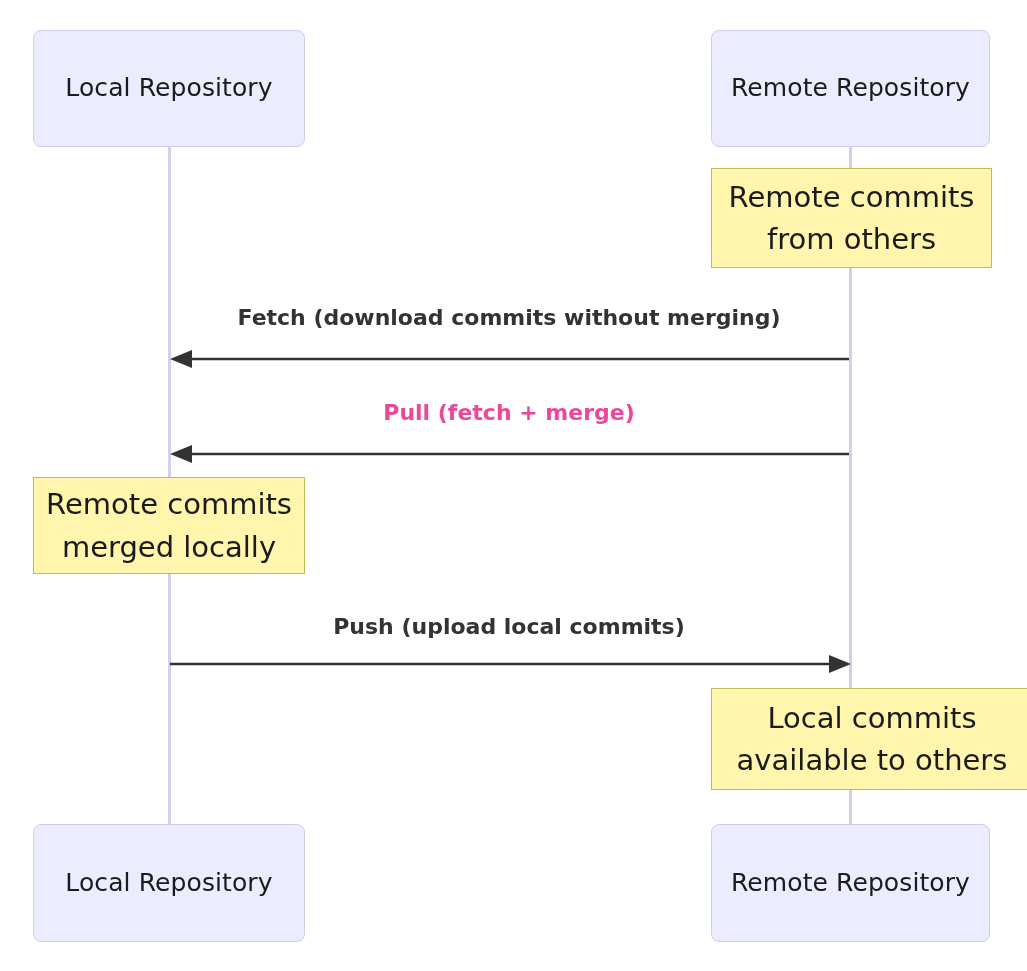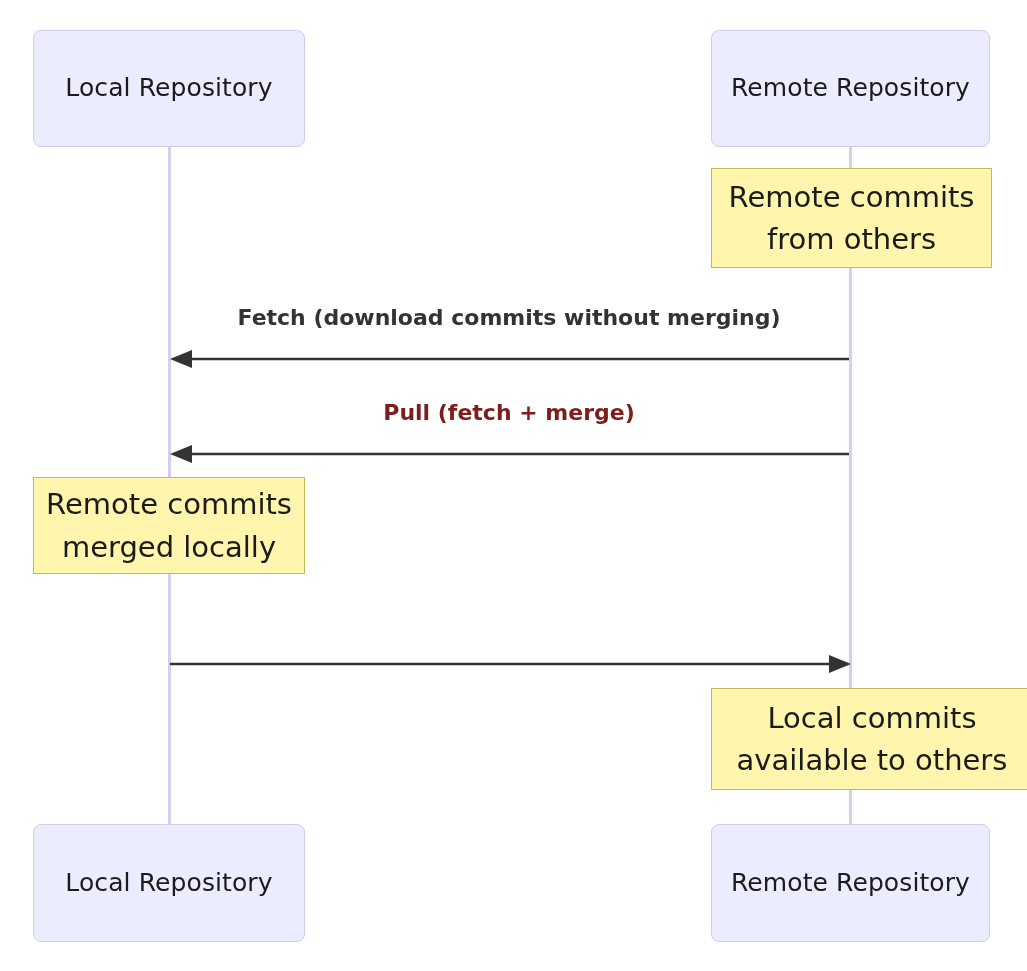--- a/index.html
+++ b/index.html
@@ -99,27 +99,28 @@
         <polygon points="0,12 22,3 22,21" fill="#333333"></polygon>
       </svg>
     </div>
     <div class="message-label" style="left: 509px; top: 305px; color: rgb(51, 51, 51);">Fetch (download commits without merging)</div>
     <div class="message" style="left: 170px; top: 442px; width: 679px; height: 24px;">
       <svg class="msg-svg" width="679" height="24" viewBox="0 0 679 24">
         <line y1="12" y2="12" x1="20" x2="679" stroke="#333333" stroke-width="2.4"></line>
         <polygon points="0,12 22,3 22,21" fill="#333333"></polygon>
       </svg>
     </div>
-    <div class="message-label" style="left: 509px; top: 400px; color: #7f1d1d;">Pull (fetch + merge)</div>
+    <div class="message-label" style="left: 509px; top: 400px; color: #ec4899;">Pull (fetch + merge)</div>
     <div class="message" style="left: 170px; top: 652px; width: 681px; height: 24px;">
       <svg class="msg-svg" width="681" height="24" viewBox="0 0 681 24">
         <line y1="12" y2="12" x1="0" x2="661" stroke="#333333" stroke-width="2.4"></line>
         <polygon points="681,12 659,3 659,21" fill="#333333"></polygon>
       </svg>
     </div>
+    <div class="message-label" style="left: 509px; top: 614px; color: rgb(51, 51, 51);">Push (upload local commits)</div>
     <div class="participant" style="left: 33px; top: 30px; width: 272px; height: 117px; background: rgb(236, 236, 255); border-color: rgb(215, 201, 236);">
       <span class="participant-label" style="color: rgb(27, 27, 27);">Local Repository</span>
     </div>
     <div class="participant" style="left: 711px; top: 30px; width: 279px; height: 117px; background: rgb(236, 236, 255); border-color: rgb(215, 201, 236);">
       <span class="participant-label" style="color: rgb(27, 27, 27);">Remote Repository</span>
     </div>
     <div class="participant" style="left: 33px; top: 824px; width: 272px; height: 118px; background: rgb(236, 236, 255); border-color: rgb(215, 201, 236);">
       <span class="participant-label" style="color: rgb(27, 27, 27);">Local Repository</span>
     </div>
     <div class="participant" style="left: 711px; top: 824px; width: 279px; height: 118px; background: rgb(236, 236, 255); border-color: rgb(215, 201, 236);">

